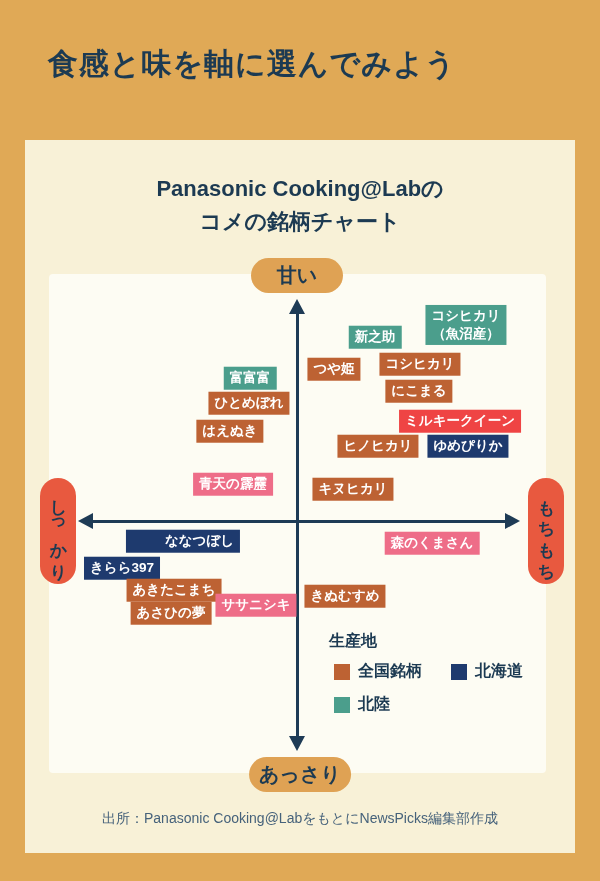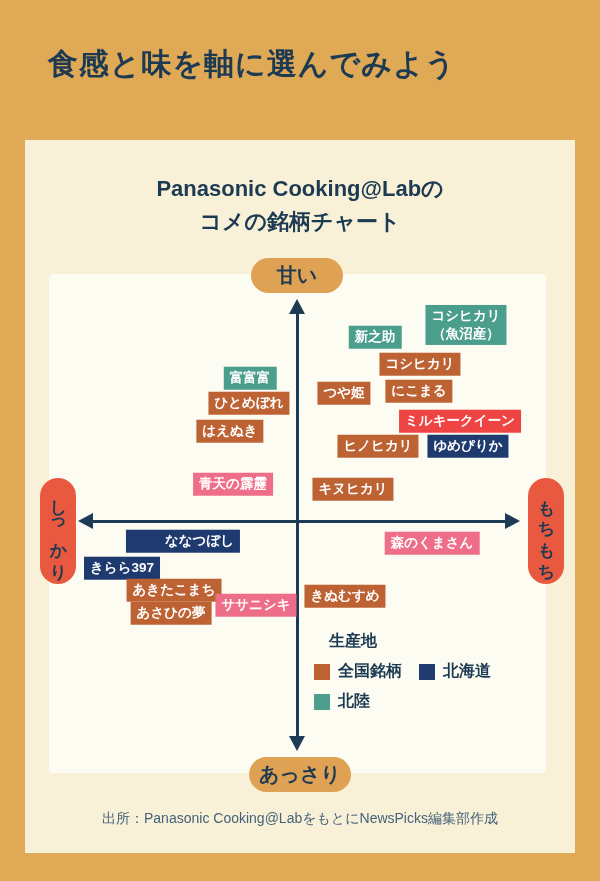--- a/index.html
+++ b/index.html
@@ -73,23 +73,23 @@
     padding:2px 6px 3px;line-height:1.3;
     white-space:pre-line;text-align:center;
   }
 
   
   .legend-title{
     position:absolute;left:329px;top:631px;
     font-size:16px;font-weight:bold;color:#1c3a52;
   }
   .legend-grid{
-    position:absolute;left:314px;top:661px;
+    position:absolute;left:334px;top:661px;
     display:grid;grid-template-columns:105px auto;
-    grid-row-gap:9px;grid-column-gap:0;
+    grid-row-gap:9px;grid-column-gap:0;gap:12px;
   }
   .legend-item{display:flex;align-items:center;gap:8px;
     font-size:16px;font-weight:600;color:#1c3a52;}
   .swatch{width:16px;height:16px;display:inline-block;}
 
   .source{
     position:absolute;left:0;top:810px;width:600px;
     text-align:center;font-size:14px;color:#46627b;
   }
 </style>
@@ -119,21 +119,21 @@
   <div class="pill-gold pill-sweet">甘い</div>
   <div class="pill-gold pill-light">あっさり</div>
   <div class="pill-red pill-firm">しっかり</div>
   <div class="pill-red pill-mochi">もちもち</div>
 
   <div id="points-layer">
       <div class="rice-label" style="left: 466px; top: 325px; background: rgb(75, 158, 140);">コシヒカリ
 （魚沼産）</div>
       <div class="rice-label" style="left: 375px; top: 337px; background: rgb(75, 158, 140);">新之助</div>
       <div class="rice-label" style="left: 420px; top: 364px; background: rgb(189, 98, 51);">コシヒカリ</div>
-      <div class="rice-label" style="left: 344px; top: 369px; background: rgb(189, 98, 51); margin-top: 24px;">つや姫</div>
+      <div class="rice-label" style="left: 334px; top: 369px; background: rgb(189, 98, 51);">つや姫</div>
       <div class="rice-label" style="left: 250px; top: 378px; background: rgb(75, 158, 140);">富富富</div>
       <div class="rice-label" style="left: 419px; top: 391px; background: rgb(189, 98, 51);">にこまる</div>
       <div class="rice-label" style="left: 249px; top: 403px; background: rgb(189, 98, 51);">ひとめぼれ</div>
       <div class="rice-label" style="left: 460px; top: 421px; background: #ef4444;">ミルキークイーン</div>
       <div class="rice-label" style="left: 230px; top: 431px; background: rgb(189, 98, 51);">はえぬき</div>
       <div class="rice-label" style="left: 378px; top: 446px; background: rgb(189, 98, 51);">ヒノヒカリ</div>
       <div class="rice-label" style="left: 468px; top: 446px; background: rgb(30, 58, 110);">ゆめぴりか</div>
       <div class="rice-label" style="left: 233px; top: 484px; background: rgb(238, 109, 136);">青天の霹靂</div>
       <div class="rice-label" style="left: 353px; top: 489px; background: rgb(189, 98, 51);">キヌヒカリ</div>
       <div class="rice-label" style="left: 183px; top: 541px; background: rgb(30, 58, 110); padding-left: 39px;">ななつぼし</div>

